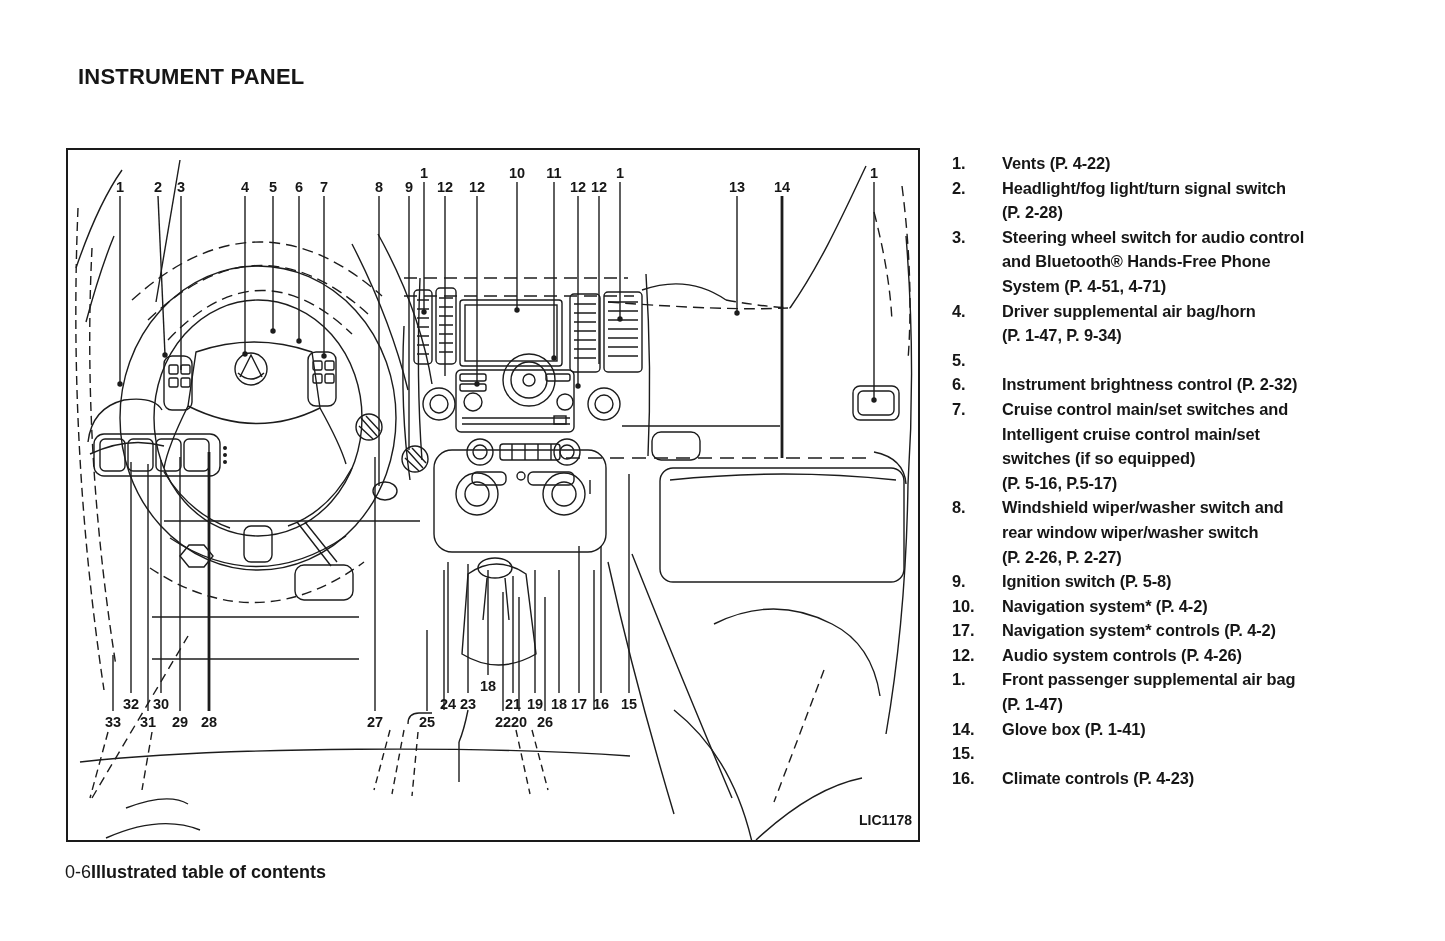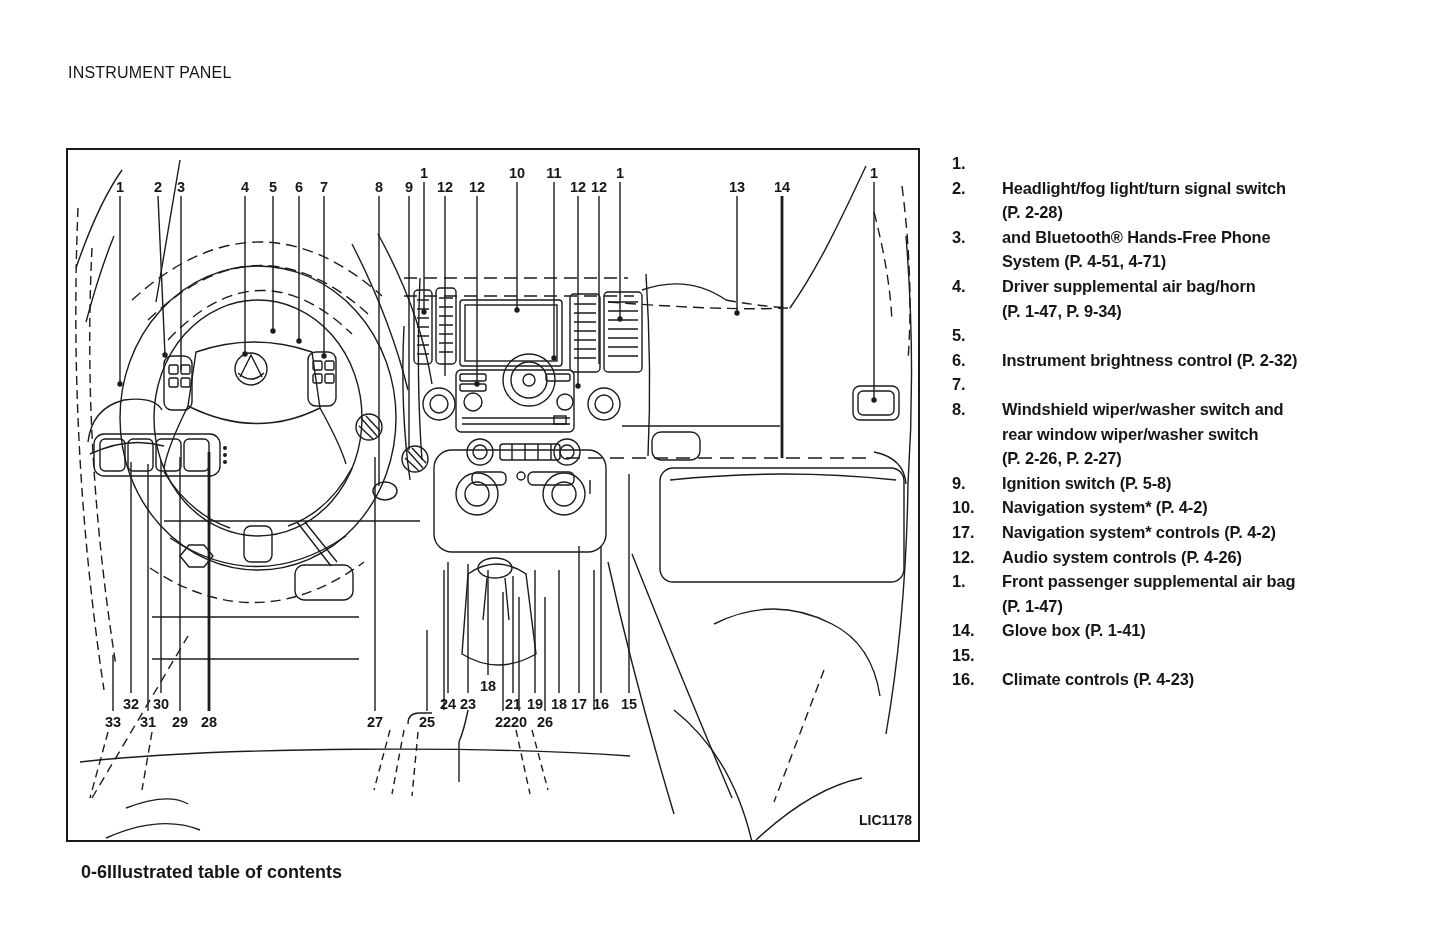--- a/index.html
+++ b/index.html
@@ -1,32 +1,32 @@
 <!DOCTYPE html>
 <html><head>
 <meta charset="utf-8">
 <style>
   html,body{margin:0;padding:0;background:#e8e8e8;}
   #page{position:relative;width:1445px;height:941px;background:#ffffff;
         font-family:"Liberation Sans",sans-serif;color:#161616;overflow:hidden;}
-  #title{position:absolute;left:68px;top:64px;font-size:16px;font-weight:400;
+  #title{position:absolute;left:78px;top:64px;font-size:22px;font-weight:700;
          letter-spacing:0.2px;}
   #diagram-wrap{position:absolute;left:66px;top:148px;width:854px;height:694px;
                 border:2px solid #1a1a1a;box-sizing:border-box;background:#fff;}
   #diagram-wrap svg{position:absolute;left:0;top:0;}
   #figure-code{position:absolute;right:6px;bottom:12px;font-size:14px;font-weight:700;}
   #legend{position:absolute;left:952px;top:151px;width:455px;}
   .legend-item{display:flex;}
   .legend-num{width:50px;flex:0 0 50px;font-size:16.4px;font-weight:700;
               line-height:24.6px;letter-spacing:-0.1px;}
   .legend-lines{flex:1;font-size:16.4px;font-weight:700;line-height:24.6px;
                 letter-spacing:-0.1px;}
   #footer{position:absolute;left:65px;top:862px;font-size:18px;font-weight:700;}
   #footer span{margin-right:0;}
-  #footer-page{margin-right:22px;font-weight:700;margin-left:16px;}
+  #footer-page{margin-right:22px;font-weight:400;}
   svg text{font:700 14.5px "Liberation Sans",sans-serif;fill:#161616;}
   svg .art{stroke:#1c1c1c;fill:none;stroke-width:1.4px;}
 </style>
 </head>
 <body>
 
 <div id="page">
 
   <div id="title">INSTRUMENT PANEL</div>
 
@@ -291,31 +291,35 @@
           <text x="561" y="559" text-anchor="middle">15</text>
         </g>
     </svg>
 
     <div id="figure-code">LIC1178</div>
   </div>
 
   <div id="legend">
       <div class="legend-item">
         <div class="legend-num">1.</div>
+        <div class="legend-lines">
+          <div>Vents (P. 4-22)</div>
+        </div>
       </div>
       <div class="legend-item">
         <div class="legend-num">2.</div>
         <div class="legend-lines">
           <div>Headlight/fog light/turn signal switch</div>
           <div>(P. 2-28)</div>
         </div>
       </div>
       <div class="legend-item">
         <div class="legend-num">3.</div>
         <div class="legend-lines">
+          <div>Steering wheel switch for audio control</div>
           <div>and Bluetooth® Hands-Free Phone</div>
           <div>System (P. 4-51, 4-71)</div>
         </div>
       </div>
       <div class="legend-item">
         <div class="legend-num">4.</div>
         <div class="legend-lines">
           <div>Driver supplemental air bag/horn</div>
           <div>(P. 1-47, P. 9-34)</div>
         </div>
@@ -324,20 +328,26 @@
         <div class="legend-num">5.</div>
       </div>
       <div class="legend-item">
         <div class="legend-num">6.</div>
         <div class="legend-lines">
           <div>Instrument brightness control (P. 2-32)</div>
         </div>
       </div>
       <div class="legend-item">
         <div class="legend-num">7.</div>
+        <div class="legend-lines">
+          <div>Cruise control main/set switches and</div>
+          <div>Intelligent cruise control main/set</div>
+          <div>switches (if so equipped)</div>
+          <div>(P. 5-16, P.5-17)</div>
+        </div>
       </div>
       <div class="legend-item">
         <div class="legend-num">8.</div>
         <div class="legend-lines">
           <div>Windshield wiper/washer switch and</div>
           <div>rear window wiper/washer switch</div>
           <div>(P. 2-26, P. 2-27)</div>
         </div>
       </div>
       <div class="legend-item">

